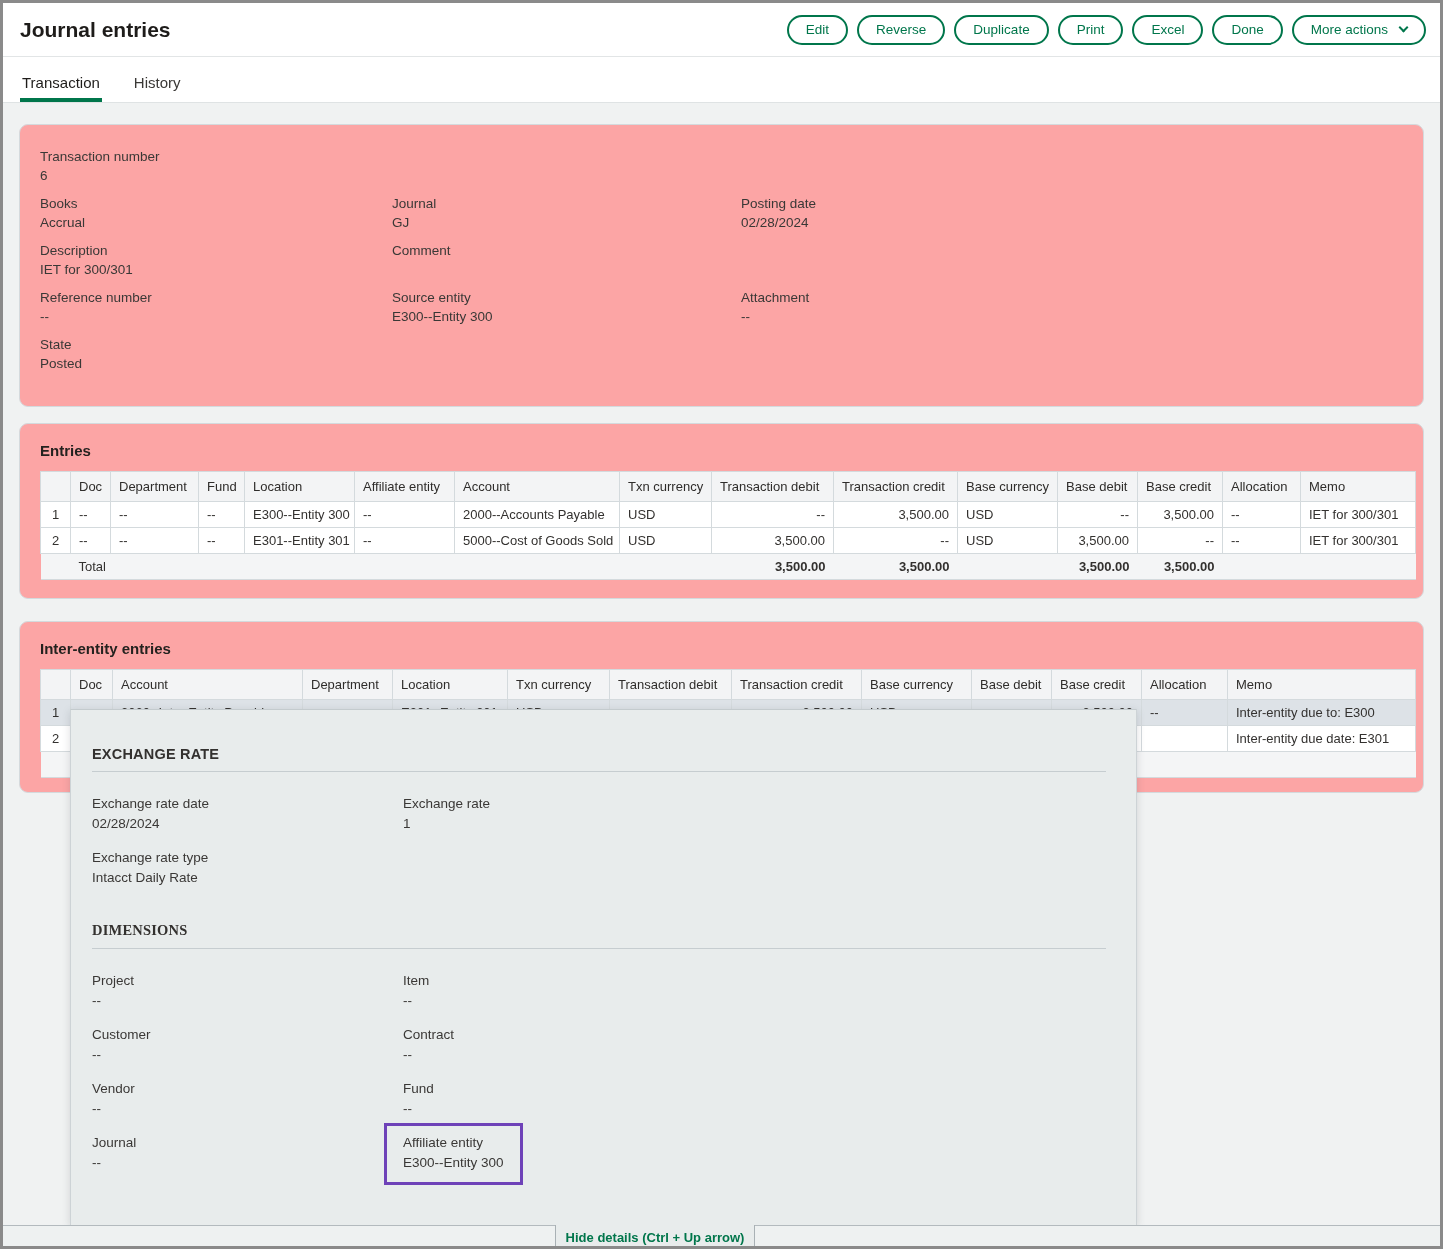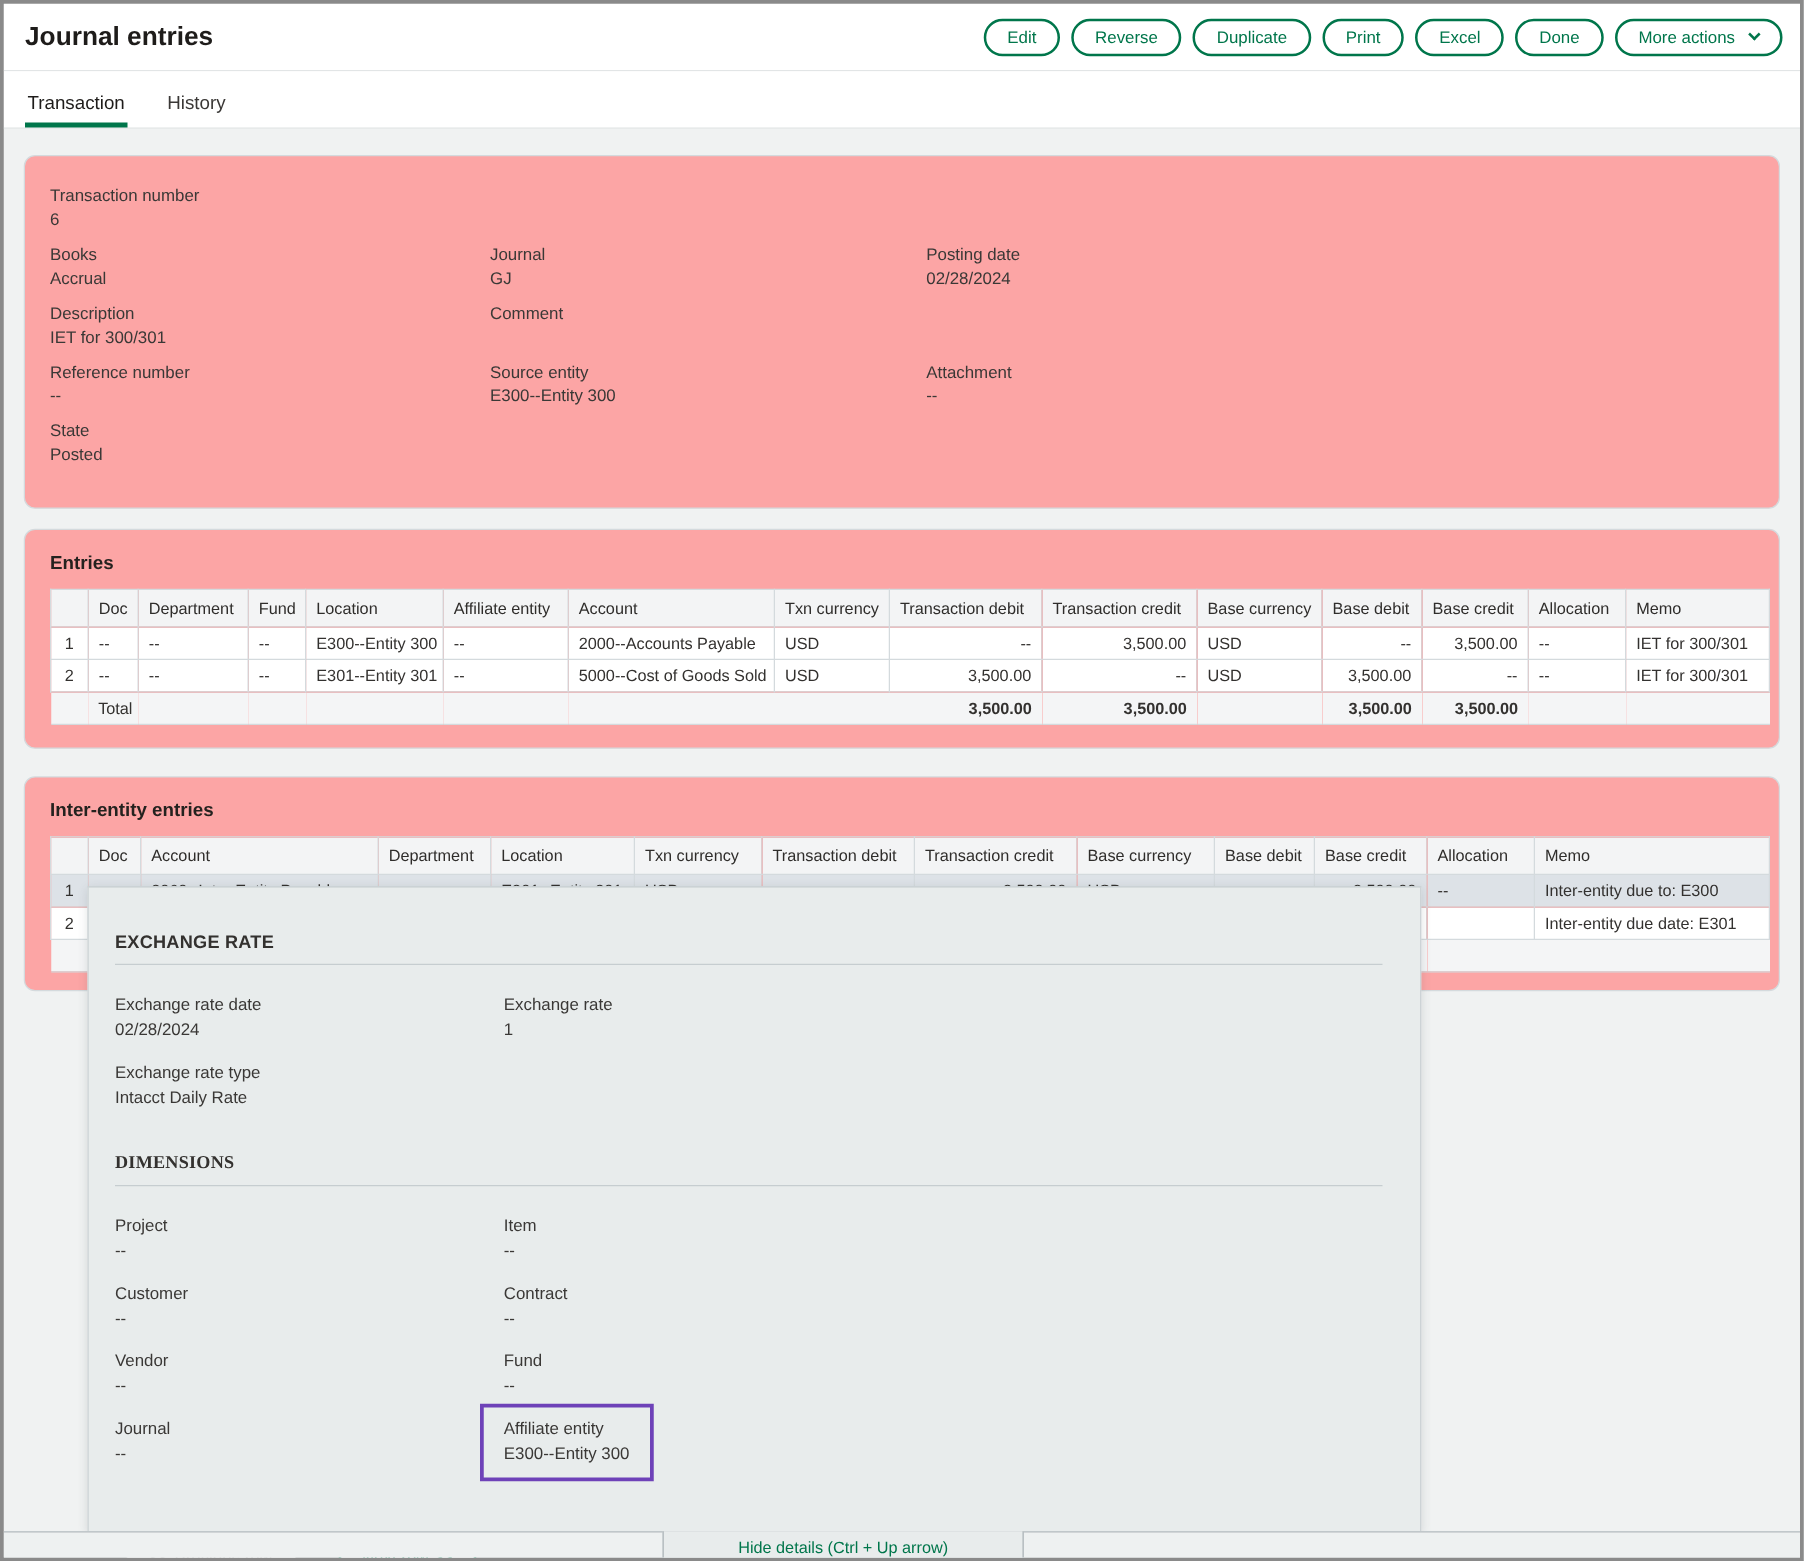--- a/index.html
+++ b/index.html
@@ -55,21 +55,21 @@
   .ocol2{flex:1;}
   .ofield{margin-bottom:14px;}
   .ofield .lab{font-size:13.5px;line-height:20px;color:#3a3836;}
   .ofield .val{font-size:13.5px;line-height:20px;color:#3a3836;min-height:20px;}
   .hl-box{display:inline-block;border:3px solid var(--highlight-purple);padding:7px 16px 9px 16px;margin:-10px 0 0 -19px;}
   .hl-box .ofield{margin-bottom:0;}
   .obtns{display:flex;gap:34px;margin:44px 0 0 9px;}
   .pill.disabled{border-color:#c9c9c9;color:#b3b3b3;border-width:1px;padding:0 18px;cursor:default;}
   
   .bstrip{position:absolute;left:0;right:0;top:1222px;height:24px;background:#eef1f1;border-top:1px solid #b3babe;z-index:6;}
-  .hide-tab{position:absolute;left:527px;top:-1px;width:289px;height:25px;background:var(--overlay-bg);border-left:1px solid #a9b1b5;border-right:1px solid #a9b1b5;display:flex;align-items:center;justify-content:center;font-size:13px;color:var(--accent-green);cursor:pointer;}
+  .hide-tab{position:absolute;left:552px;top:-1px;width:200px;height:25px;background:var(--overlay-bg);border-left:1px solid #a9b1b5;border-right:1px solid #a9b1b5;display:flex;align-items:center;justify-content:center;font-size:13px;color:var(--accent-green);cursor:pointer;font-weight:bold;}
 </style>
 </head>
 <body>
 
 <div class="page">
 
   <div class="hdr">
     <div class="title">Journal entries</div>
     <div class="hdr-sp"></div>
     <button class="pill">Edit</button>

